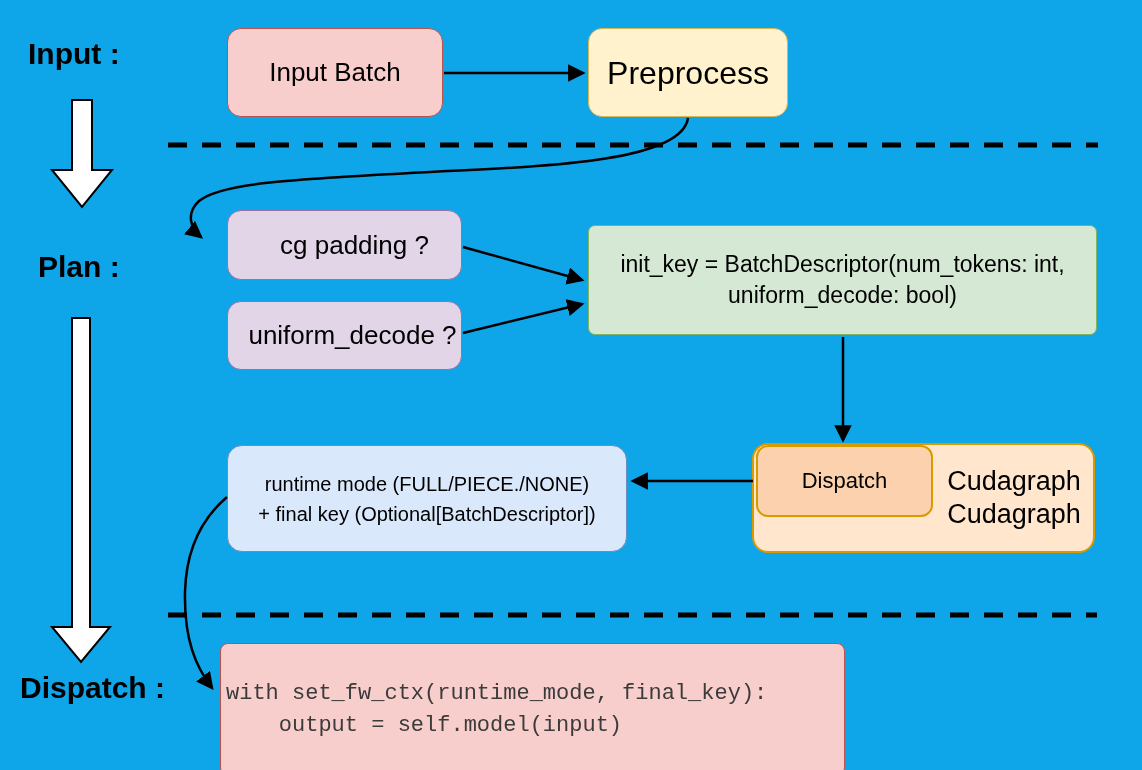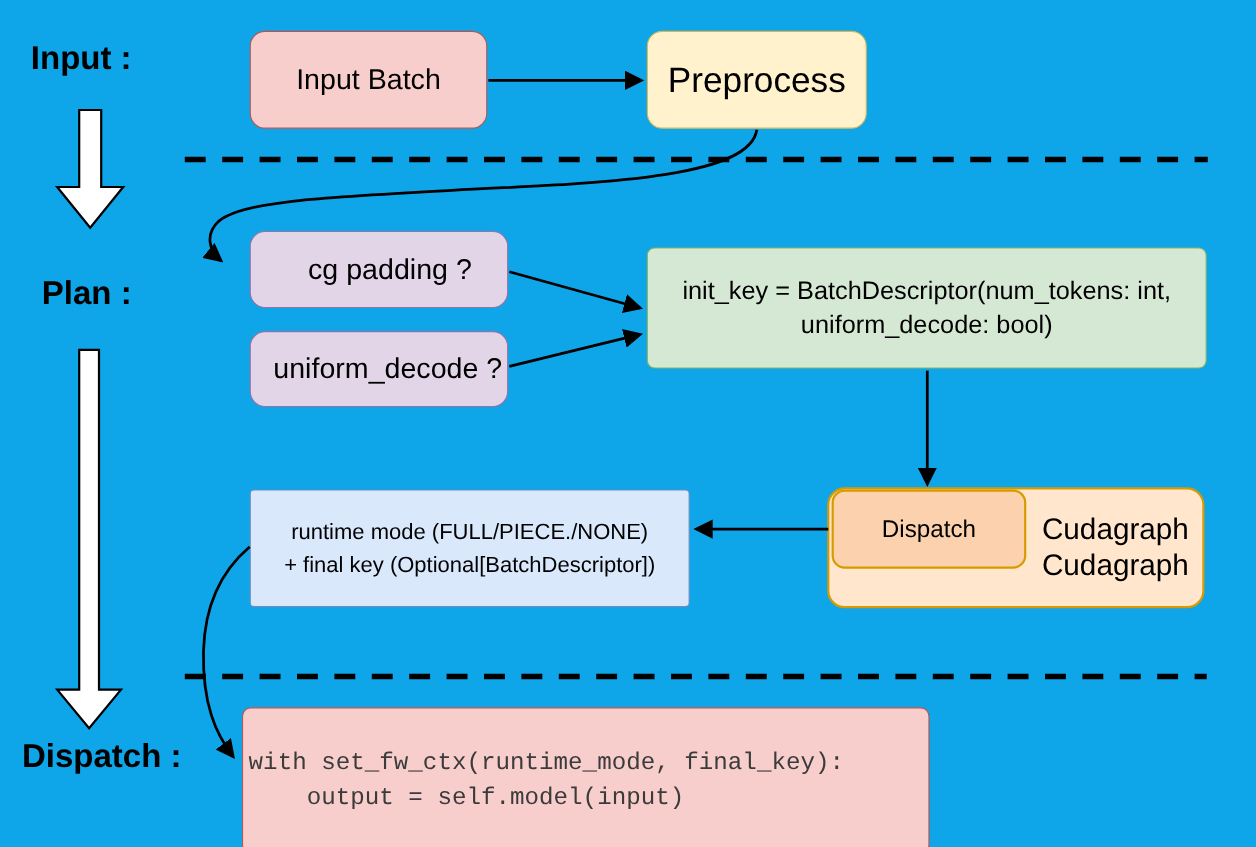--- a/index.html
+++ b/index.html
@@ -78,21 +78,21 @@
     font-size: 22px; border-radius: 12px; z-index: 2; text-align: center;
   }
   #n-cud-label {
     left: 933px; top: 443px; width: 162px; height: 110px;
     background: transparent; border: none; font-size: 27px;
     line-height: 33px; z-index: 2;
   }
   #n-runtime {
     left: 227px; top: 445px; width: 400px; height: 107px;
     background: #dae8fc; border-color: #6c8ebf; font-size: 20px;
-    line-height: 30px; border-radius: 4px;
+    line-height: 30px; border-radius: 15px;
   }
   #n-execute-code {
     left: 220px; top: 643px; width: 625px; height: 133px;
     background: #f8cecc; border-color: #b85450;
     font-family: "Liberation Mono", "DejaVu Sans Mono", monospace;
     font-size: 22px; line-height: 32px;
     align-items: flex-start; text-align: left;
     padding-left: 5px; border-radius: 8px;
     color: #3b3b3b;
   }

